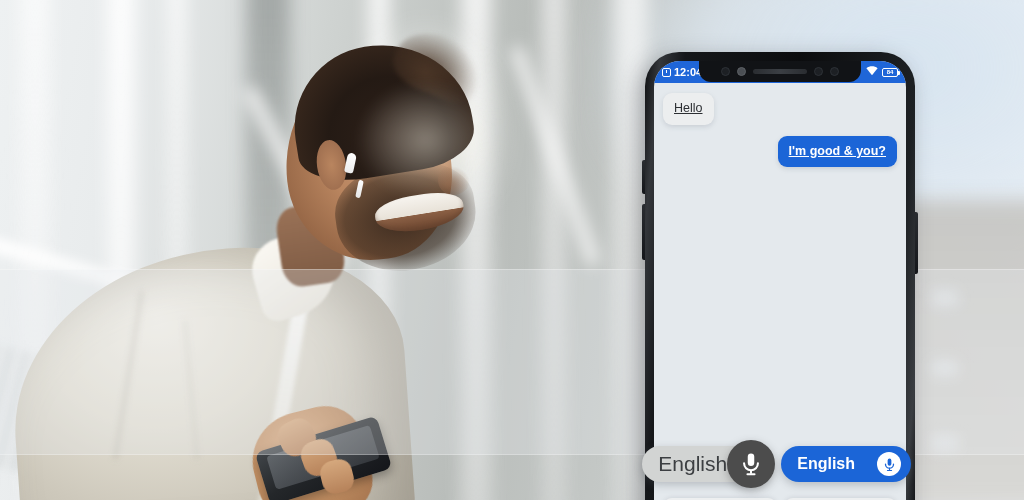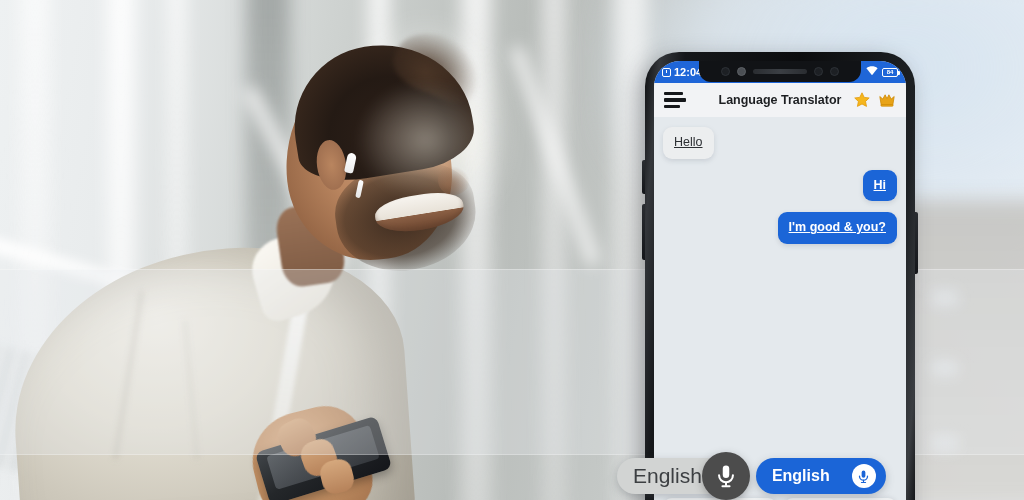--- a/index.html
+++ b/index.html
@@ -294,22 +294,22 @@
   .row.right{ justify-content:flex-end; }
   .bubble{
     max-width:80%; padding:8px 11px; font-size:12.5px; line-height:1.25;
     border-radius:9px; box-shadow:0 2px 5px rgba(110,120,130,.22);text-decoration:underline;
   }
   .bubble.them{ background:#eceeef; color:#2c2f33; }
   .bubble.me{ background:#1b65d7; color:#fff; font-weight:bold; }
 
   
   .lang-bar{
-    position:absolute; left:-28px; right:4px; bottom:28px;
-    display:flex; align-items:center; z-index:8;
+    position:absolute; left:-28px; right:4px; bottom:40px;
+    display:flex; align-items:center; z-index:8;justify-content:flex-end;
   }
   .lang-pill{
     display:flex; align-items:center; border-radius:22px; position:relative;
     height:36px; box-shadow:0 3px 8px rgba(80,86,92,.3);
   }
   .lang-pill.gray{
     background:#d2d4d3; color:#3c3f42; padding:0 40px 0 16px; margin-right:14px;
   }
   .lang-pill.gray .lang-label{ font-size:21px; }
   .mic-circle{
@@ -434,48 +434,24 @@
         </div>
         <div class="notch">
           <span class="cam"></span>
           <span class="cam solid"></span>
           <span class="speaker"></span>
           <span class="cam"></span>
           <span class="cam"></span>
         </div>
       </div>
 
-      <div class="appbar">
-        <div class="burger">
-          <i></i>
-            <i></i>
-            <i></i>
-        </div>
-        <div class="appbar-title">Language Translator</div>
-        <div class="appbar-actions">
-          <span class="ico-star">
-            <svg viewBox="0 0 24 24" width="18" height="18" aria-hidden="true">
-              <path d="M12 2.4l2.9 6.1 6.7 0.8-4.9 4.6 1.3 6.6L12 17.3 5.9 20.5l1.3-6.6L2.3 9.3l6.7-0.8z" fill="#F5B61D" stroke="#E39C0C" stroke-width="1.1" stroke-linejoin="round"></path>
-            </svg>
-          </span>
-          <span class="ico-crown">
-            <svg viewBox="0 0 24 24" width="18" height="18" aria-hidden="true">
-              <path d="M2.4 7.4l4 3.3 3.1-5.6 2.5 5.2 2.5-5.2 3.1 5.6 4-3.3-1.9 11.4H4.3z" fill="#E8A317" stroke="#CE8B06" stroke-width="1.1" stroke-linejoin="round"></path>
-              <rect x="3.9" y="18" width="16.2" height="2.3" rx="1" fill="#E8A317" stroke="#CE8B06" stroke-width="0.9"></rect>
-            </svg>
-          </span>
-        </div>
-      </div>
 
       <div class="chat">
         <div class="row left">
           <div class="bubble them">Hello</div>
-        </div>
-        <div class="row right">
-          <div class="bubble me">Hi</div>
         </div>
         <div class="row right">
           <div class="bubble me">I'm good &amp; you?</div>
         </div>
       </div>
 
       <div class="input-strips">
         <div class="strip"></div>
         <div class="strip"></div>
       </div>

